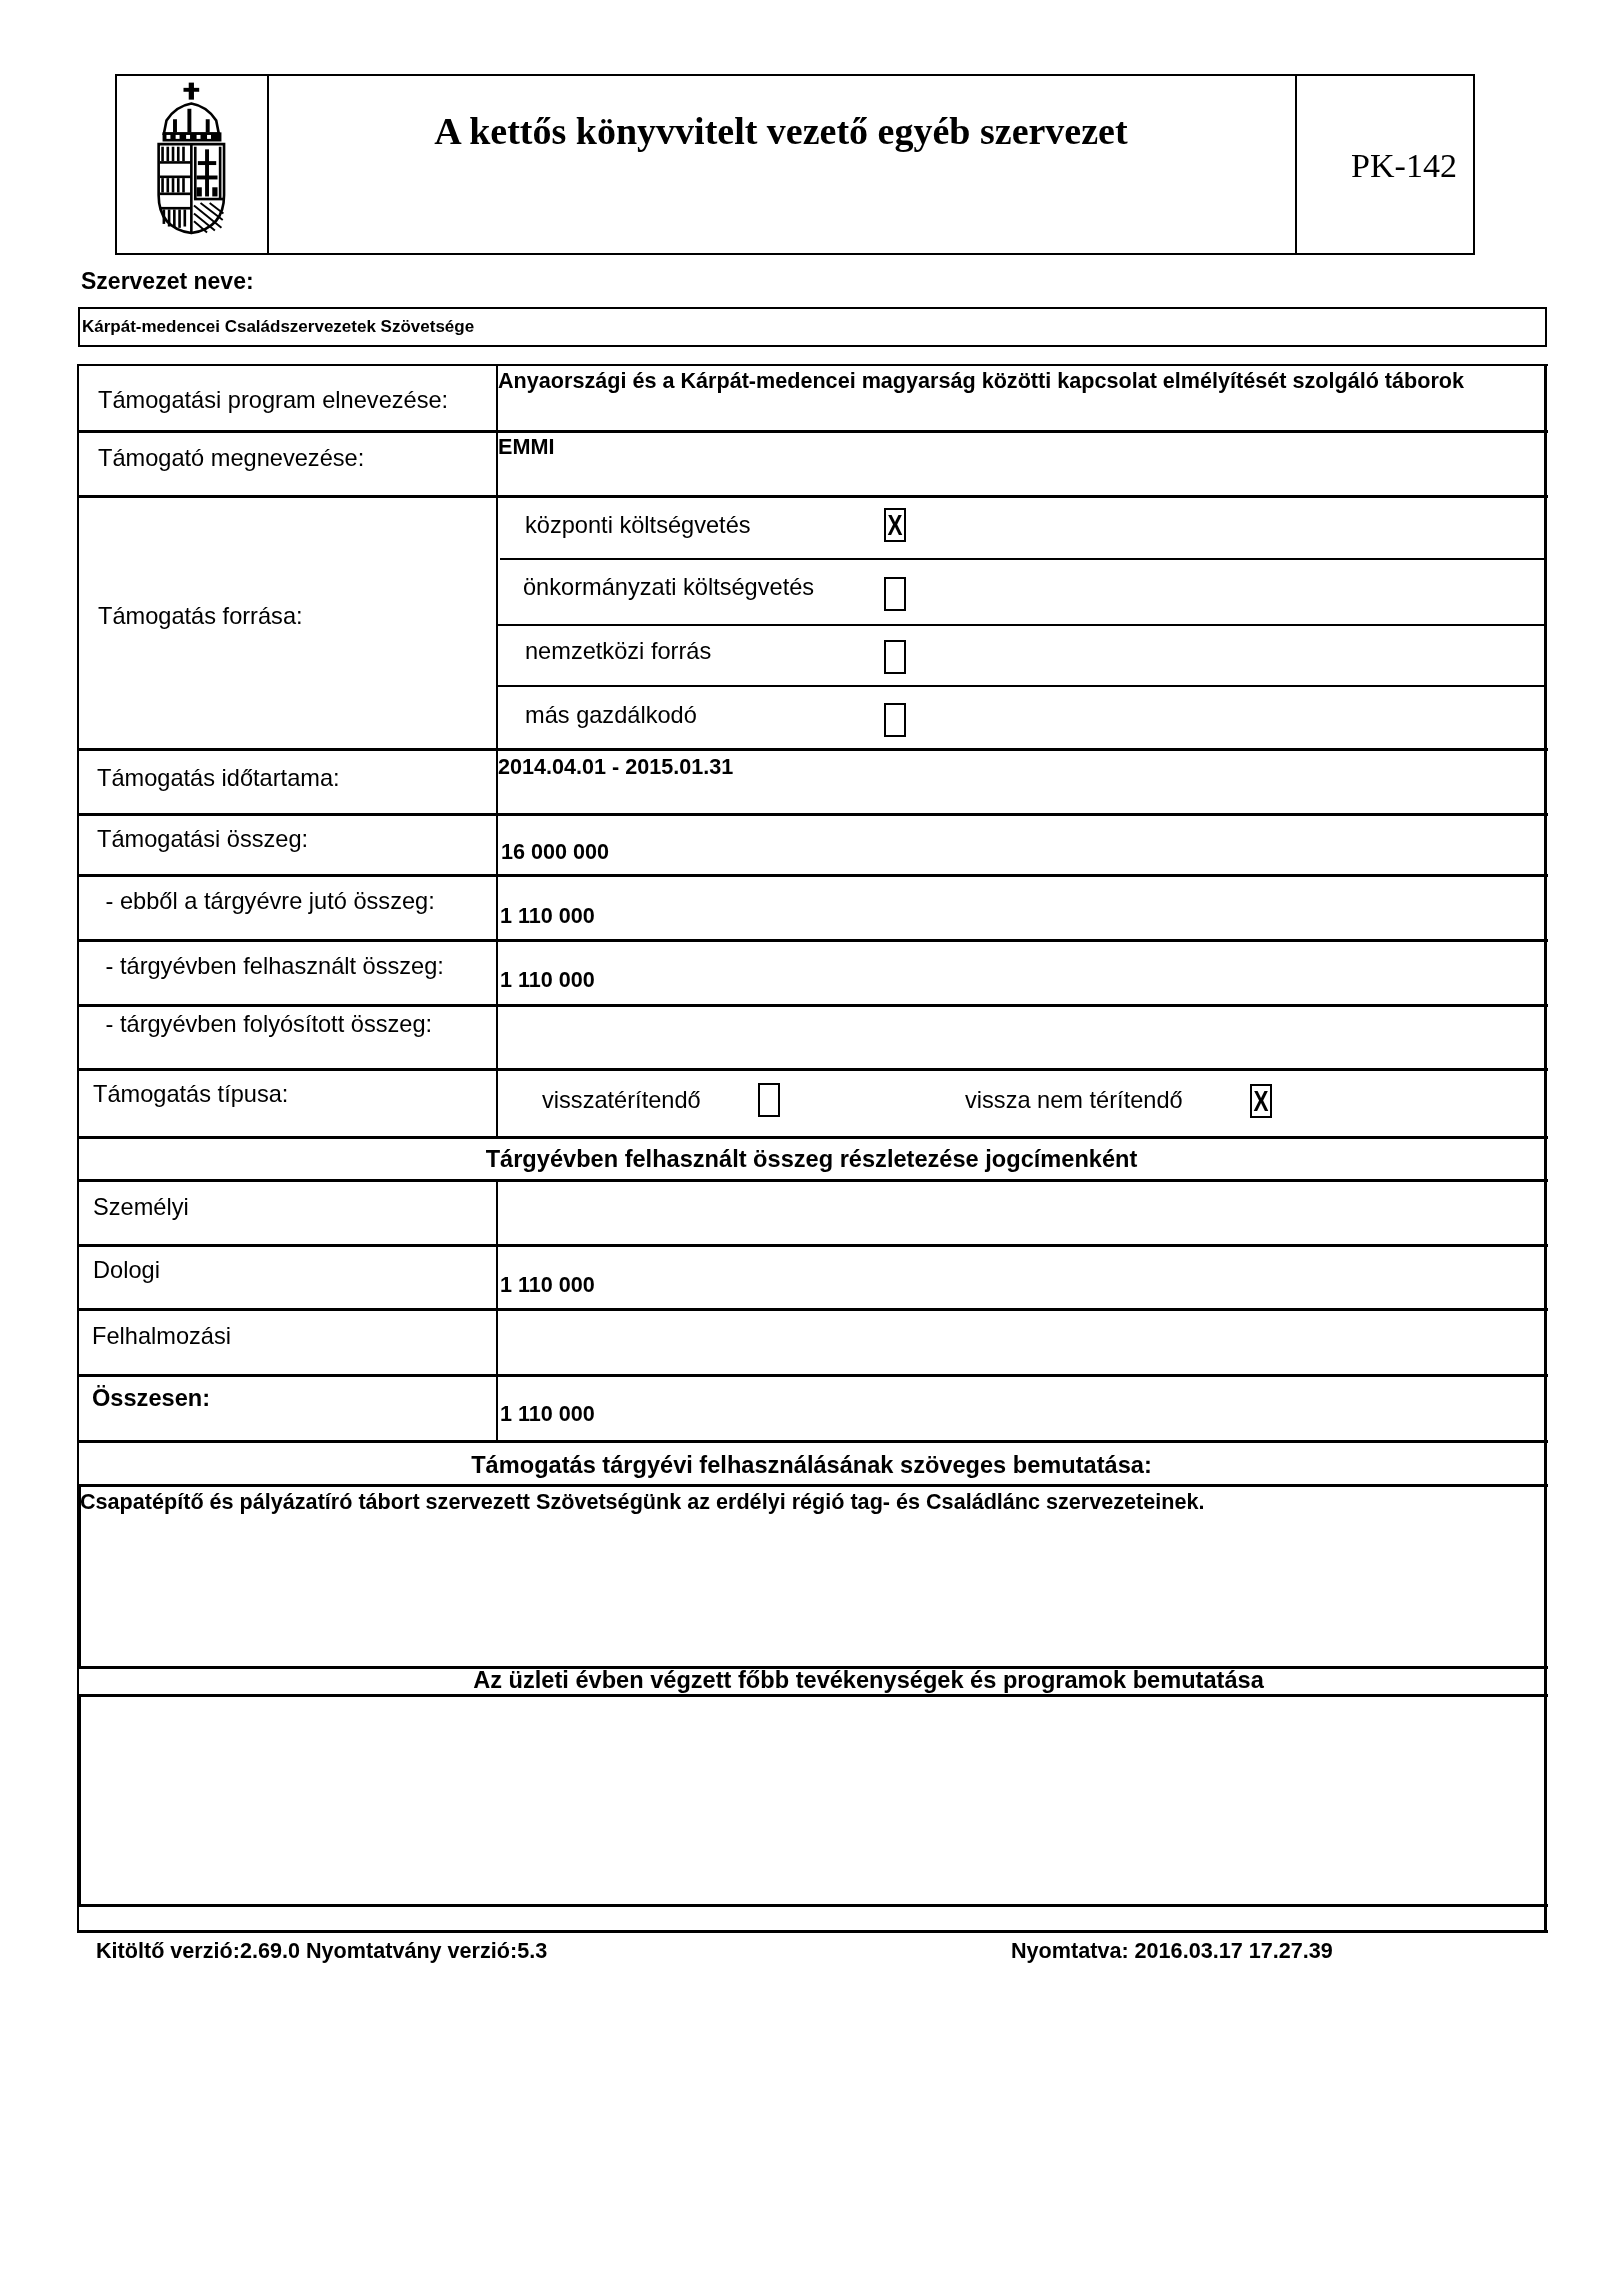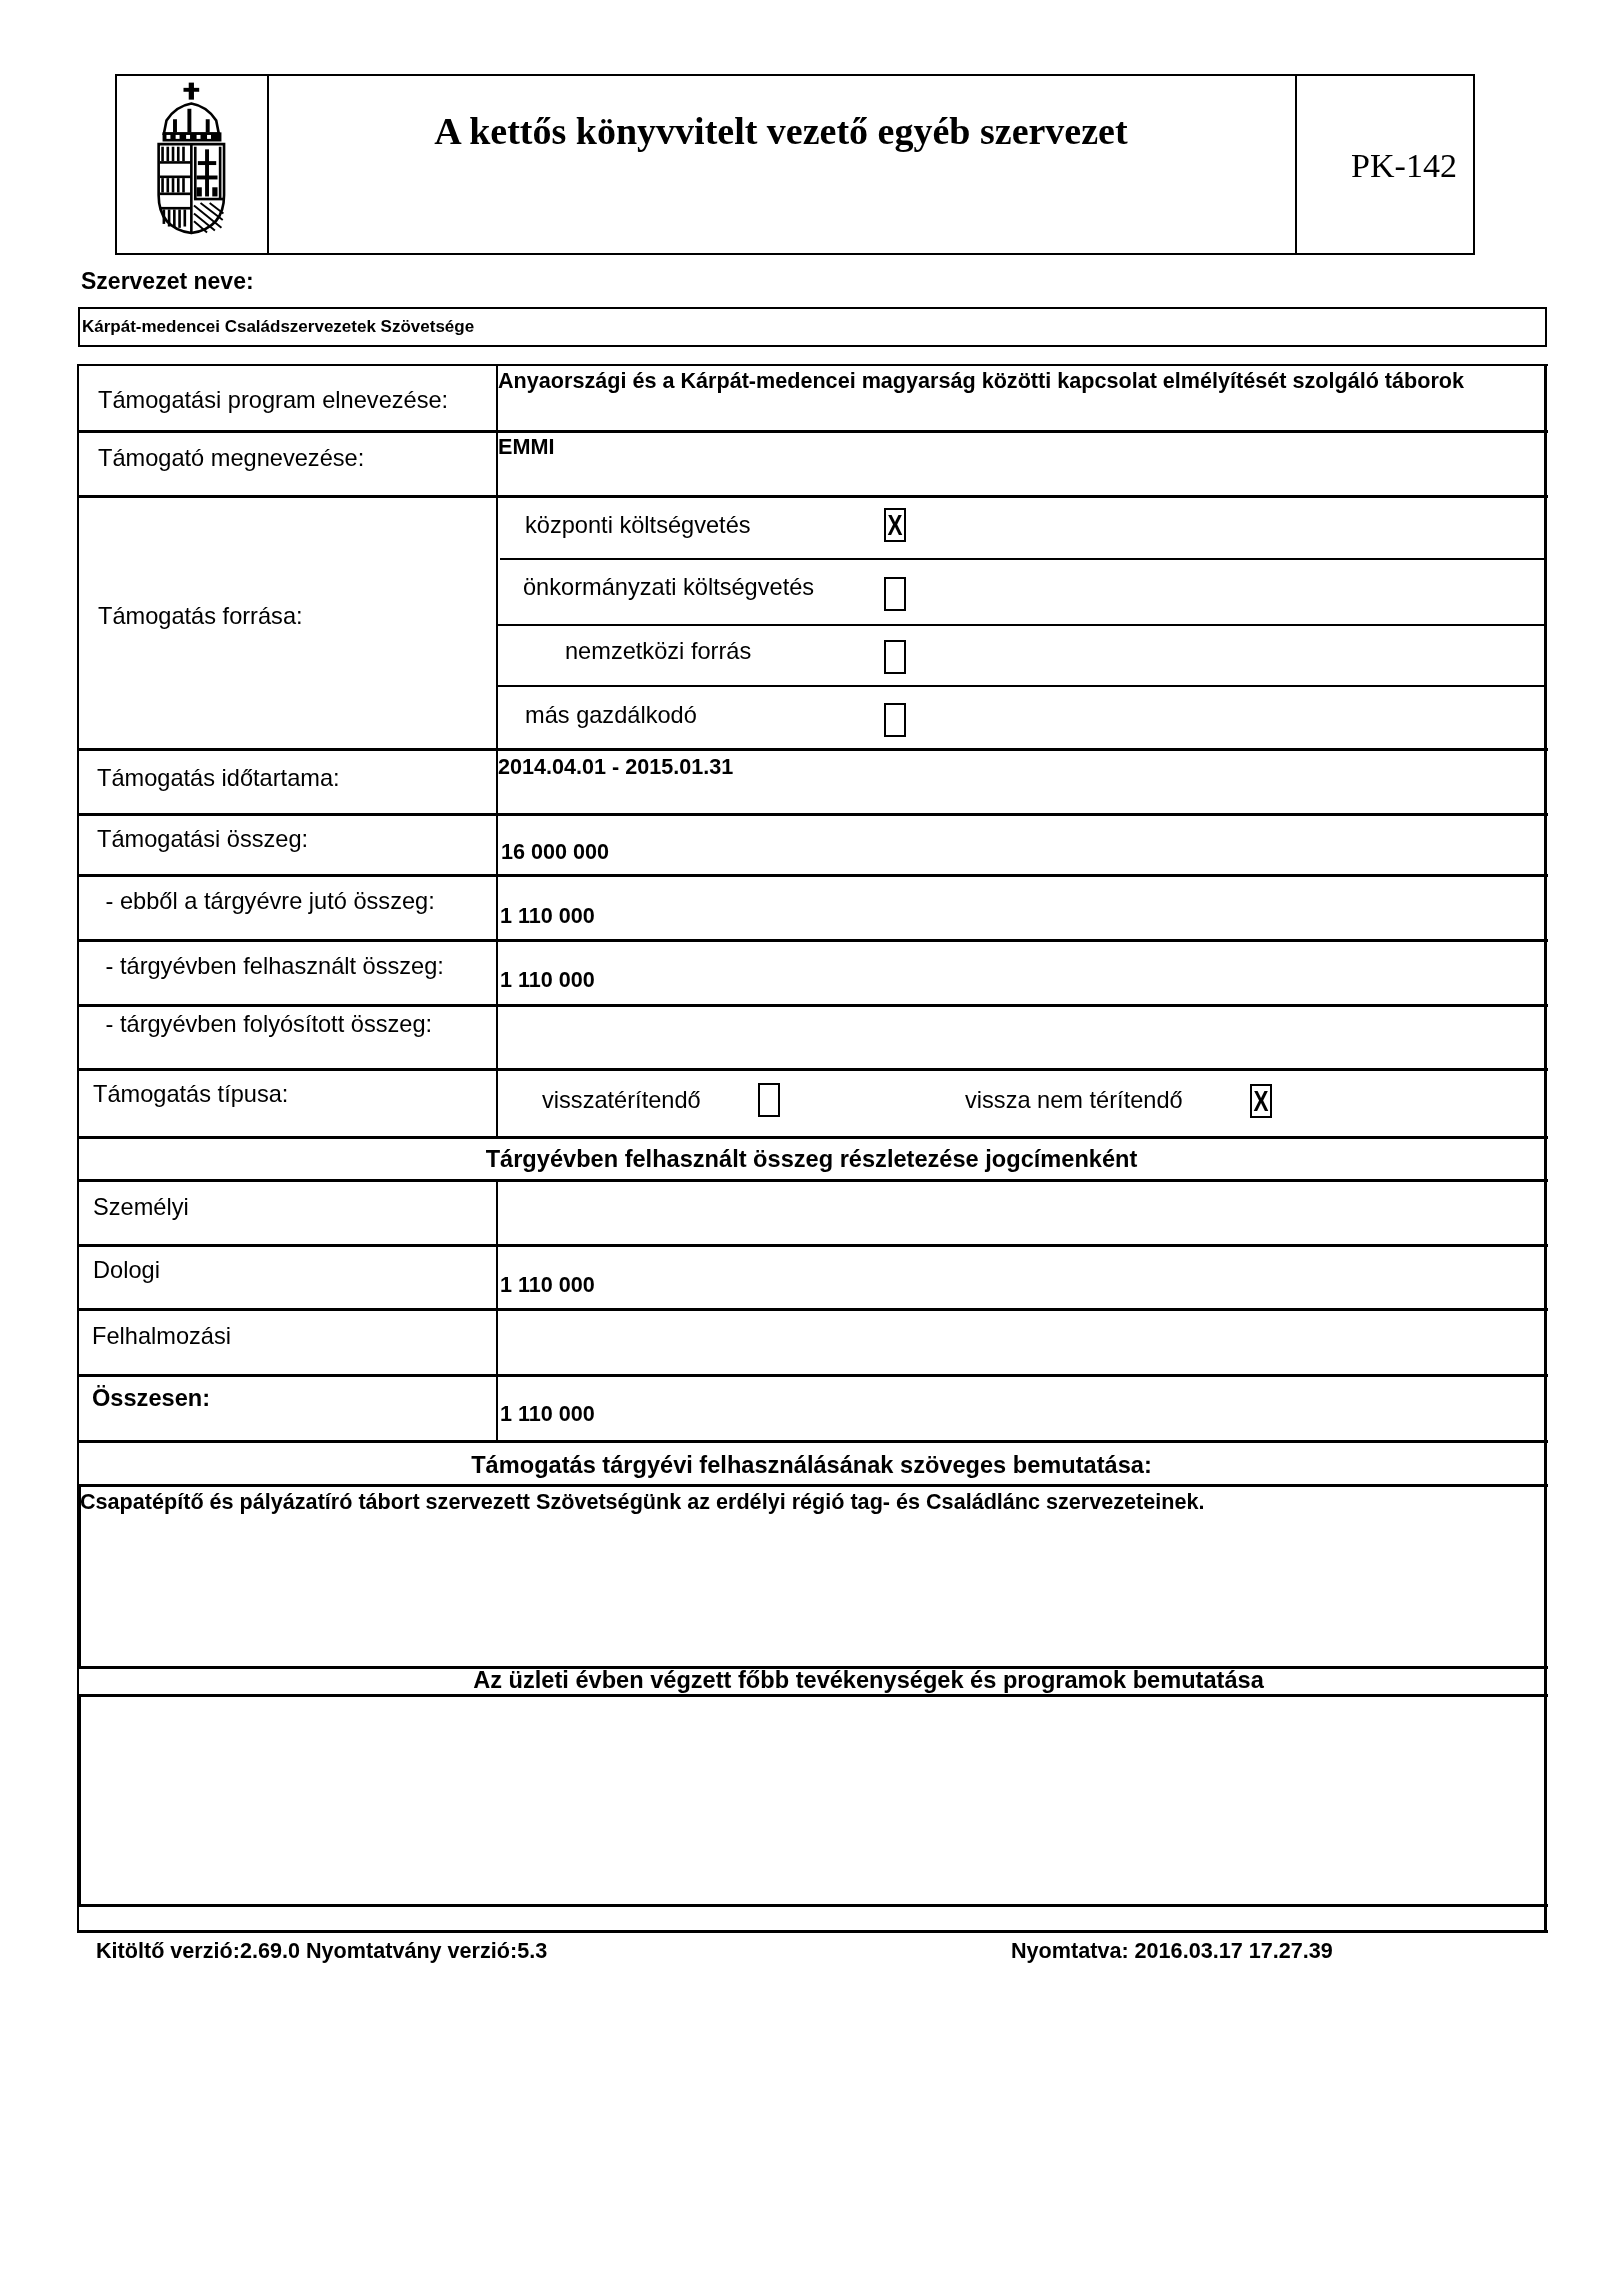--- a/index.html
+++ b/index.html
@@ -144,21 +144,21 @@
       <span class="x">X</span>
     </div>
 </div>
 <div>
   <div class="lbl" style="left:523px;top:576px;">önkormányzati költségvetés</div>
   <div class="cb" style="left:884px;top:577px;">
       <span class="x"></span>
     </div>
 </div>
 <div>
-  <div class="lbl" style="left:525px;top:640px;margin-left:40px;">nemzetközi forrás</div>
+  <div class="lbl" style="left:525px;top:640px;">nemzetközi forrás</div>
   <div class="cb" style="left:884px;top:640px;">
       <span class="x"></span>
     </div>
 </div>
 <div>
   <div class="lbl" style="left:525px;top:704px;">más gazdálkodó</div>
   <div class="cb" style="left:884px;top:703px;">
       <span class="x"></span>
     </div>
 </div>

